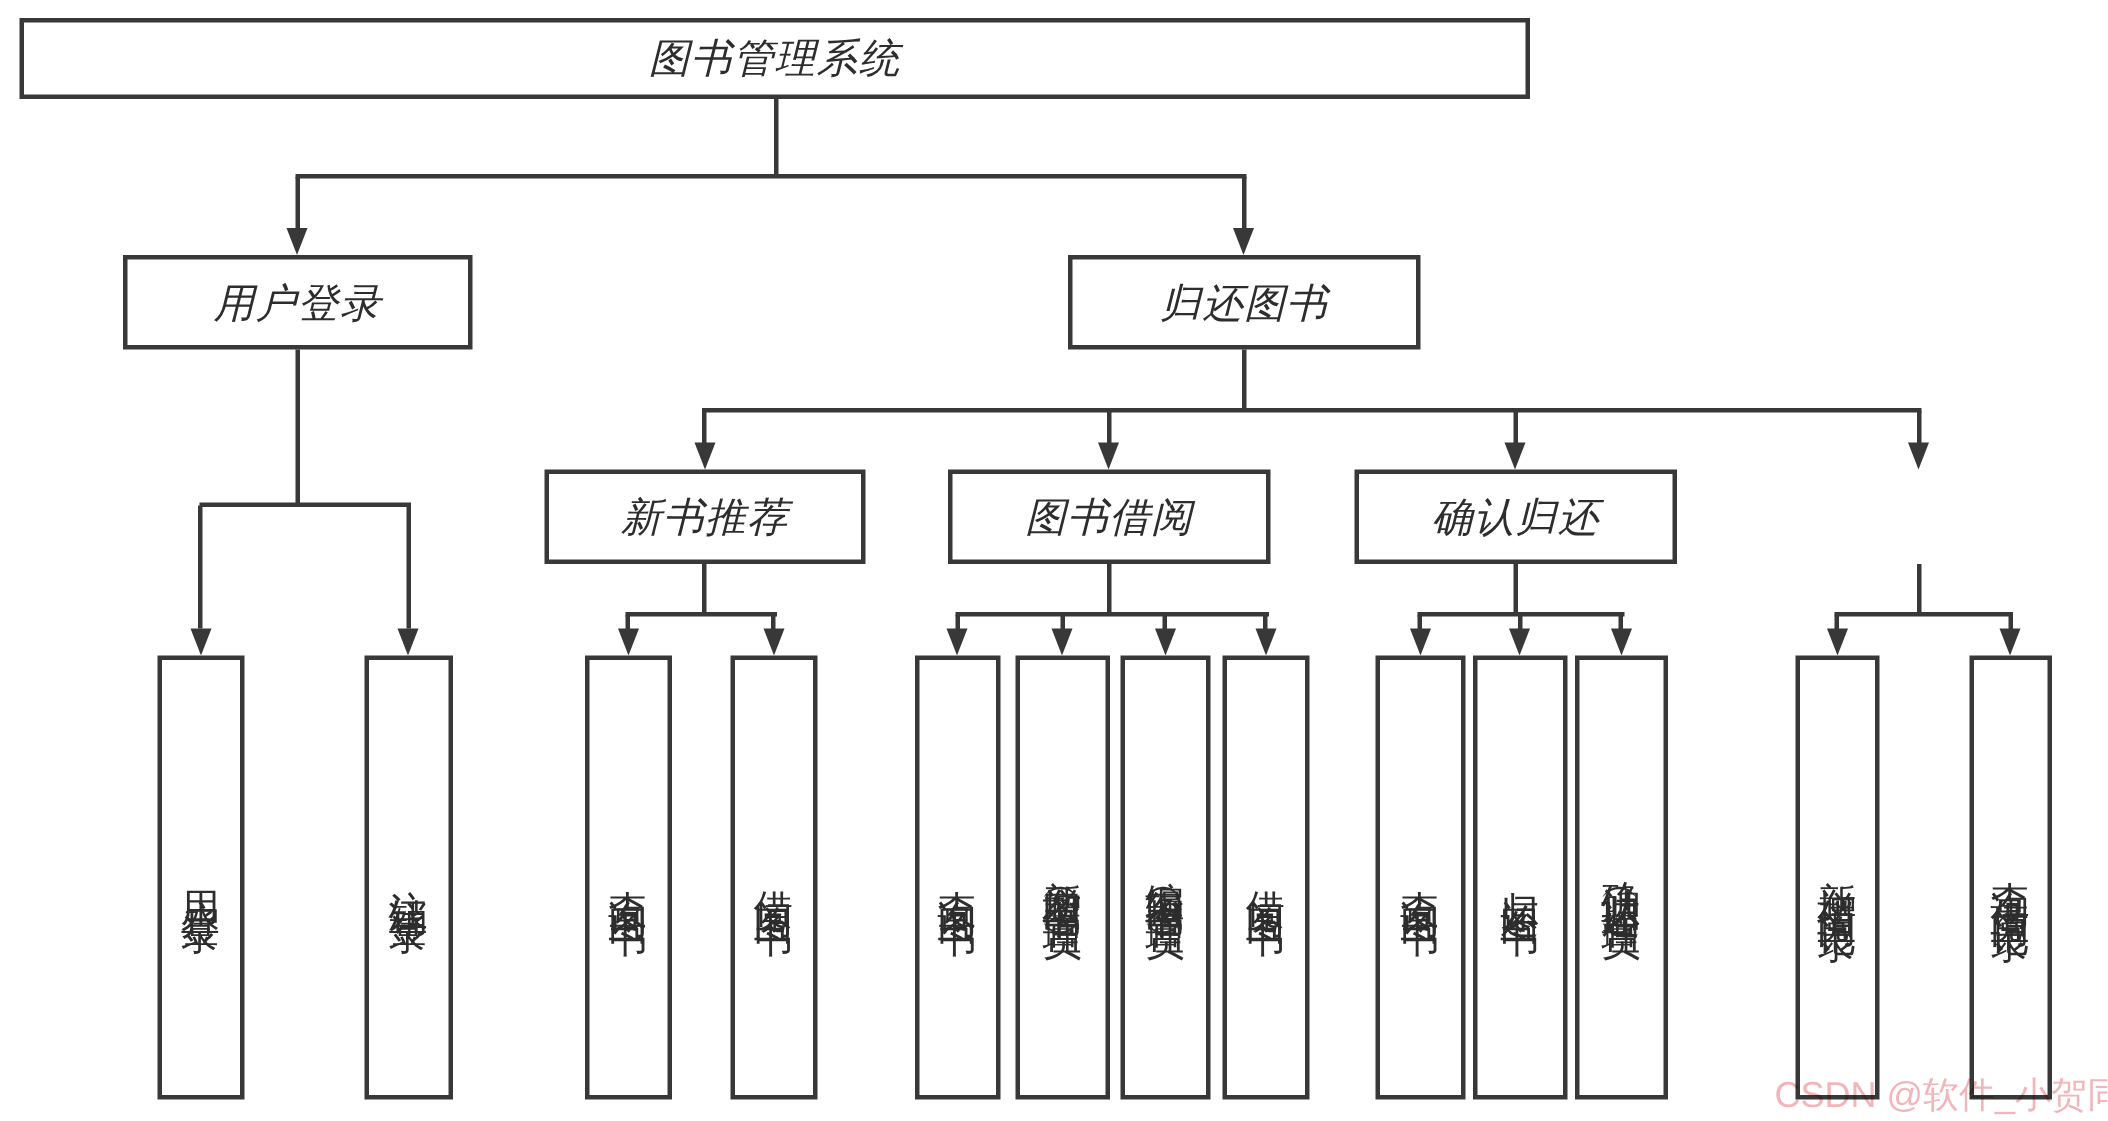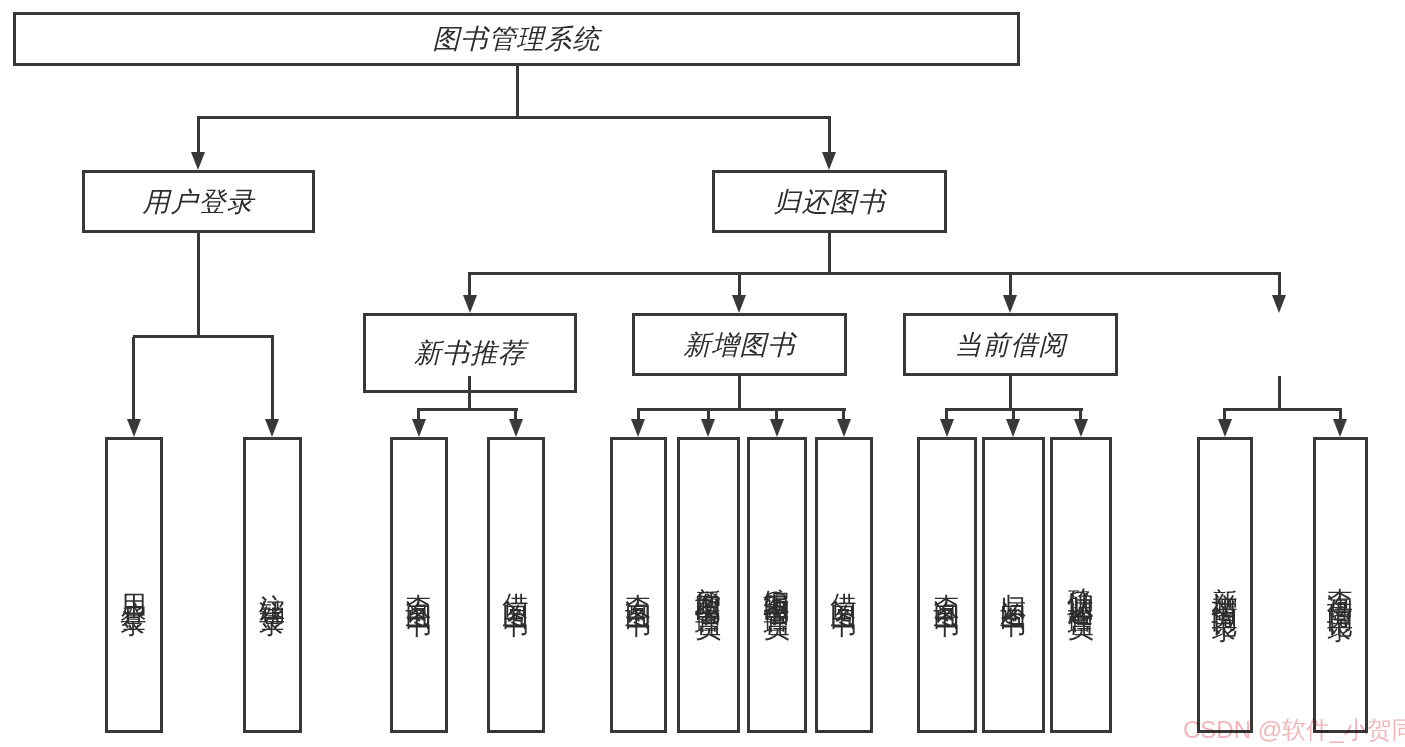--- a/index.html
+++ b/index.html
@@ -81,28 +81,28 @@
   <div class="hline" style="left:468px;top:272px;width:813px;"></div>
   <div class="vline" style="left:468px;top:274px;height:23px;"></div>
   <div class="ahead" style="left:463px;top:295px;"></div>
   <div class="vline" style="left:738px;top:274px;height:23px;"></div>
   <div class="ahead" style="left:732px;top:295px;"></div>
   <div class="vline" style="left:1009px;top:274px;height:23px;"></div>
   <div class="ahead" style="left:1003px;top:295px;"></div>
   <div class="vline" style="left:1278px;top:274px;height:23px;"></div>
   <div class="ahead" style="left:1272px;top:295px;"></div>
 
-  <div class="node hnode" style="left:363px;top:313px;width:214px;height:80px;">
+  <div class="node hnode" style="left:363px;top:313px;width:214px;height:63px;">
     <span>新书推荐</span>
   </div>
   <div class="node hnode" style="left:632px;top:313px;width:215px;height:63px;">
-    <span>新增图书</span>
+    <span>图书借阅</span>
   </div>
   <div class="node hnode" style="left:903px;top:313px;width:215px;height:63px;">
-    <span>当前借阅</span>
+    <span>确认归还</span>
   </div>
 
   <div class="vline" style="left:468px;top:376px;height:34px;"></div>
   <div class="hline" style="left:417px;top:408px;width:101px;"></div>
   <div class="vline" style="left:417px;top:410px;height:10px;"></div>
   <div class="ahead" style="left:412px;top:419px;"></div>
   <div class="vline" style="left:514px;top:410px;height:10px;"></div>
   <div class="ahead" style="left:509px;top:419px;"></div>
 
   <div class="vline" style="left:738px;top:376px;height:34px;"></div>

